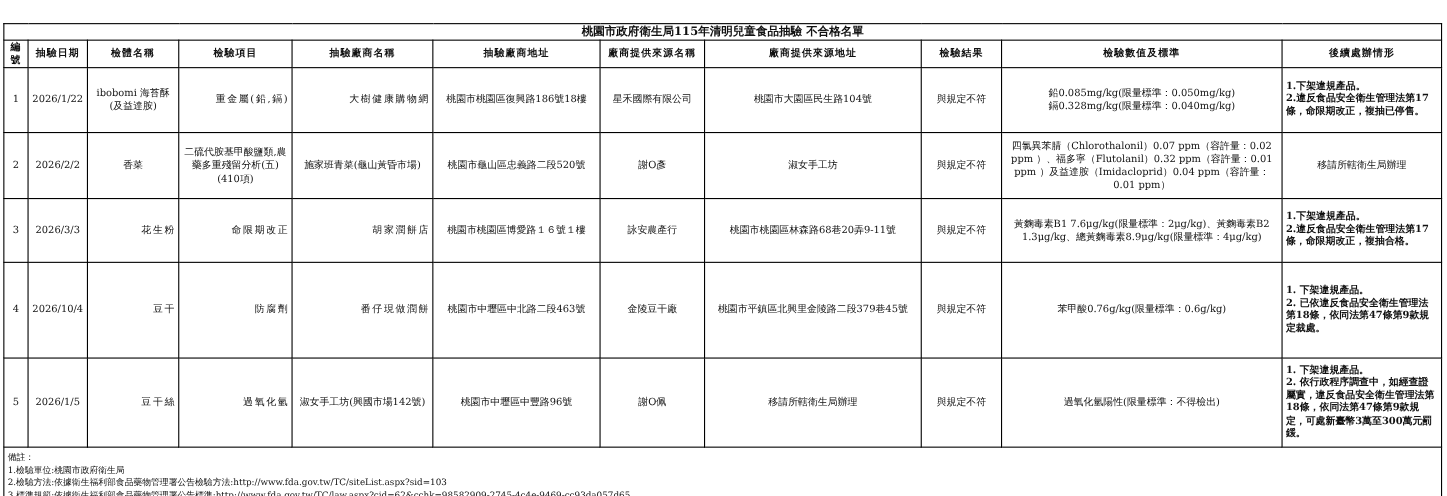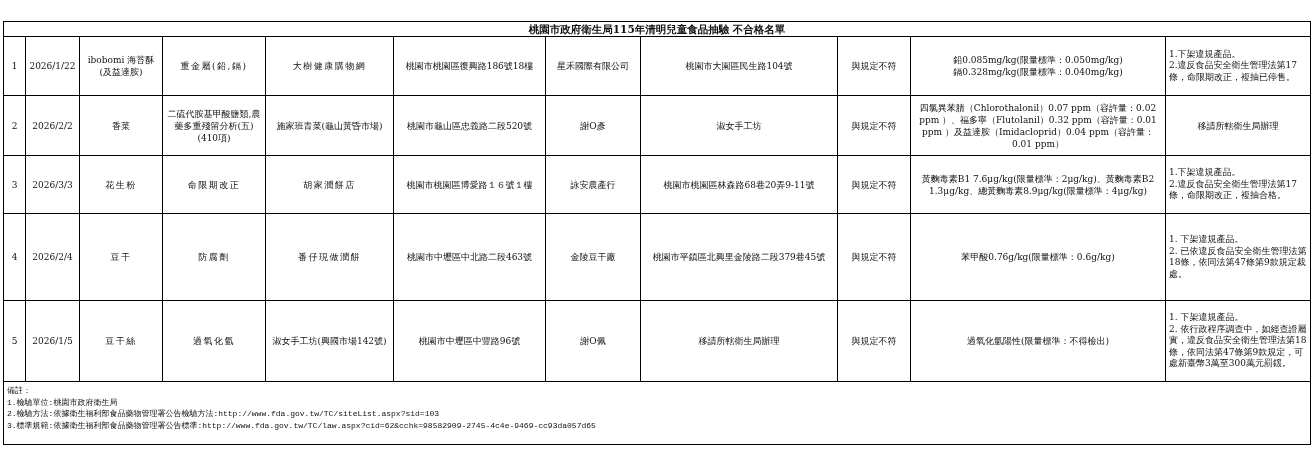--- a/index.html
+++ b/index.html
@@ -7,25 +7,25 @@
   .wrap { position:absolute; left:3px; top:21px; width:1307px; }
   table { border-collapse:collapse; table-layout:fixed; width:1307px; font-size:9px; }
   td, th { border:1px solid #000; padding:0 2px; text-align:center; vertical-align:middle; line-height:12px; font-weight:normal; }
   .title { font-weight:bold; font-size:10.5px; height:14px; line-height:13px; text-decoration:underline; text-decoration-color:transparent; }
   .hdr th { height:22px; font-weight:bold; font-size:9px; letter-spacing:1px; }
   .r1 td { height:58px; }
   .r2 td { height:59px; }
   .r3 td { height:57px; }
   .r4 td { height:86px; }
   .r5 td { height:80px; }
-  .follow { text-align:left; padding:0 3px; }
+  .follow { text-align:left; padding:0 3px;font-weight:bold; }
   .follow div { line-height:11.5px; }
   .notes td { text-align:left; vertical-align:top; height:56px; padding:3px 3px; font-size:8px; line-height:11.5px; }
-  .notes div { white-space:nowrap;font-family:Liberation Mono, monospace; }
-  .spaced { letter-spacing:1.5px; }
+  .notes div { white-space:nowrap; }
+  .spaced { letter-spacing:1.5px;text-align:right; }
 </style>
 </head>
 <body>
 
 <div class="wrap">
 <table>
   <colgroup>
     <col style="width:22px">
         <col style="width:54px">
         <col style="width:83px">
@@ -34,20 +34,33 @@
         <col style="width:152px">
         <col style="width:95px">
         <col style="width:197px">
     <col style="width:73px">
         <col style="width:255px">
         <col style="width:145px">
   </colgroup>
   <tbody>
         <tr>
     <td colspan="11" class="title">桃園市政府衛生局115年清明兒童食品抽驗 不合格名單</td>
+  </tr>
+  <tr class="hdr">
+    <th>編號</th>
+    <th>抽驗日期</th>
+    <th>檢體名稱</th>
+    <th>檢驗項目</th>
+    <th>抽驗廠商名稱</th>
+    <th>抽驗廠商地址</th>
+    <th>廠商提供來源名稱</th>
+    <th>廠商提供來源地址</th>
+    <th>檢驗結果</th>
+    <th>檢驗數值及標準</th>
+    <th>後續處辦情形</th>
   </tr>
 
   <tr class="r1">
     <td>1</td>
     <td>2026/1/22</td>
     <td>ibobomi 海苔酥(及益達胺)</td>
     <td class="spaced">重金屬(鉛,鎘)</td>
     <td class="spaced">大樹健康購物網</td>
     <td>桃園市桃園區復興路186號18樓</td>
     <td>星禾國際有限公司</td>
@@ -95,21 +108,21 @@
       <div>黃麴毒素B1 7.6μg/kg(限量標準：2μg/kg)、黃麴毒素B2 1.3μg/kg、總黃麴毒素8.9μg/kg(限量標準：4μg/kg)</div>
     </td>
     <td class="follow">
       <div>1.下架違規產品。</div>
       <div>2.違反食品安全衛生管理法第17條，命限期改正，複抽合格。</div>
     </td>
   </tr>
 
   <tr class="r4">
     <td>4</td>
-    <td>2026/2/4</td>
+    <td>2026/10/4</td>
     <td class="spaced">豆干</td>
     <td class="spaced">防腐劑</td>
     <td class="spaced">番仔現做潤餅</td>
     <td>桃園市中壢區中北路二段463號</td>
     <td>金陵豆干廠</td>
     <td>桃園市平鎮區北興里金陵路二段379巷45號</td>
     <td>與規定不符</td>
     <td>
       <div>苯甲酸0.76g/kg(限量標準：0.6g/kg)</div>
     </td>

